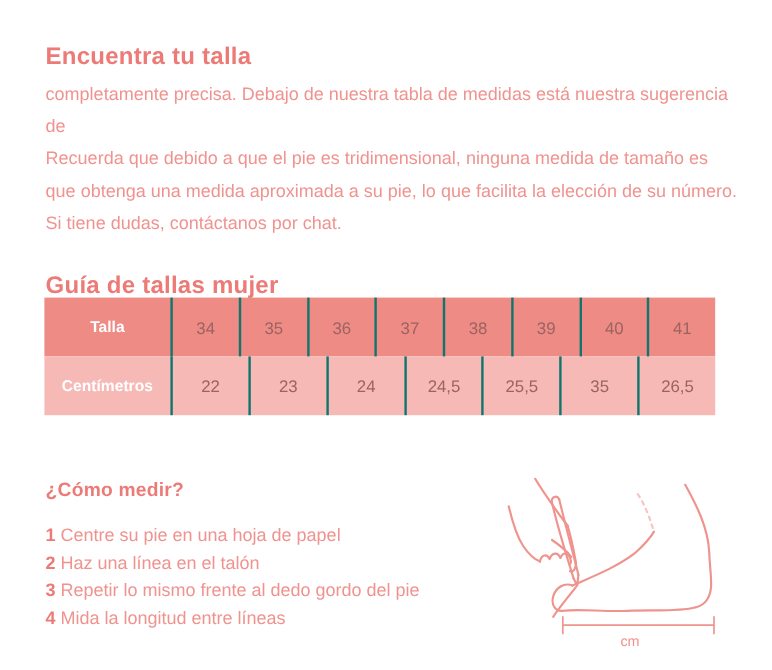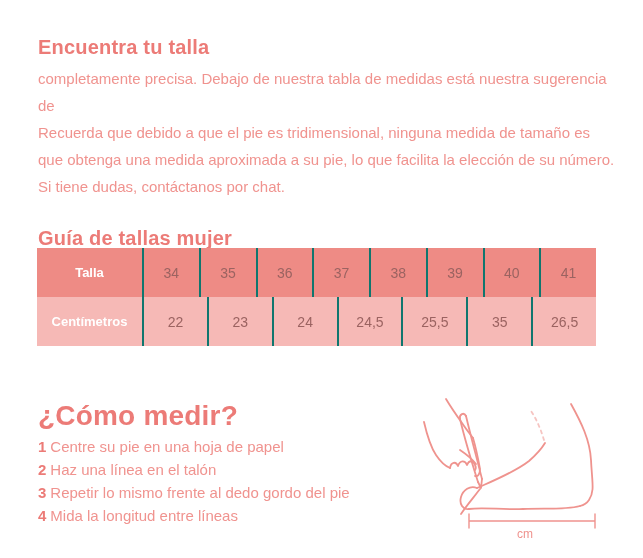--- a/index.html
+++ b/index.html
@@ -47,21 +47,21 @@
     color:#ffffff;
     font-weight:700;
     font-size:13px;
     border-radius:24px;
   }
   .value-cell {
     flex:1;
     border-left:2px solid #0f766e;
     color:#9b6361;
   }
-  .measure-title { top:400px; font-size:28px; }
+  .measure-title { top:400px; font-size:16px; }
   .measure-steps {
     position:absolute;
     left:38px; top:435px;
     font-size:15px;
     line-height:23px;
     color:#f0938f;
   }
   .measure-step { white-space:nowrap; }
   .step-number { font-weight:700; color:#ec7b77; margin-right:4px; }
   .foot-illustration {

